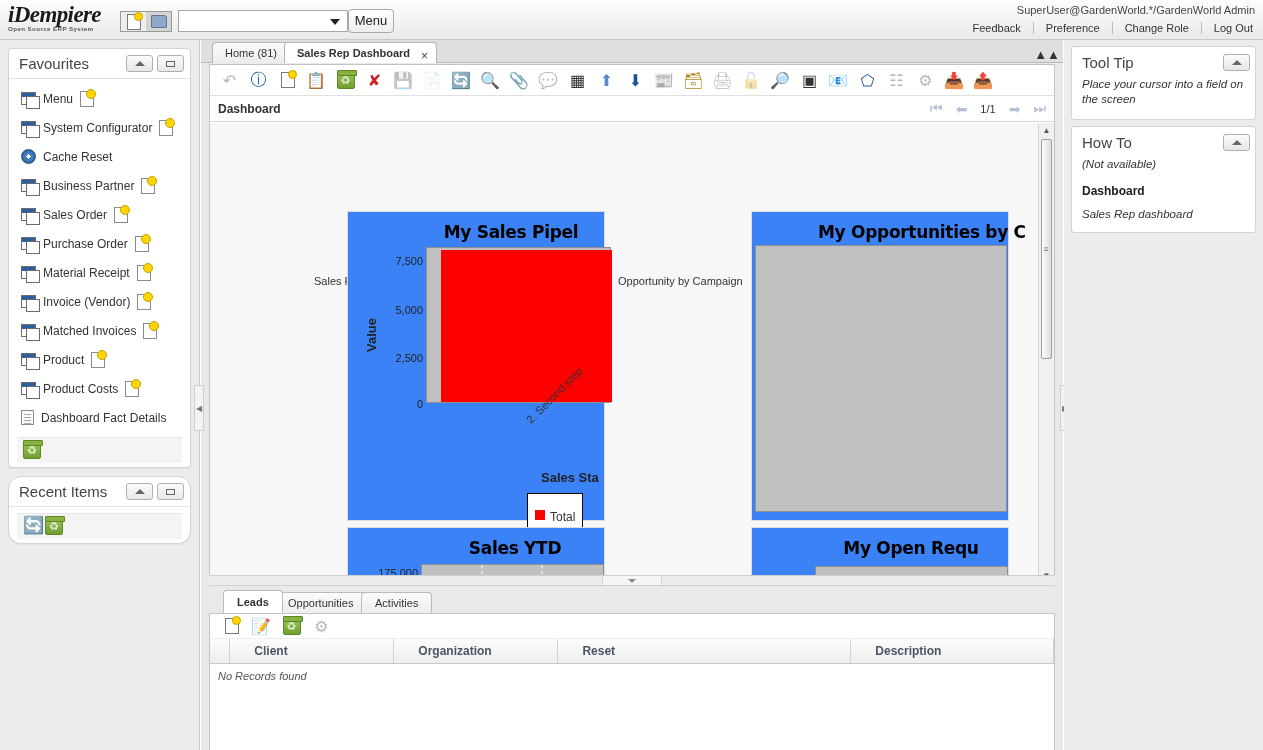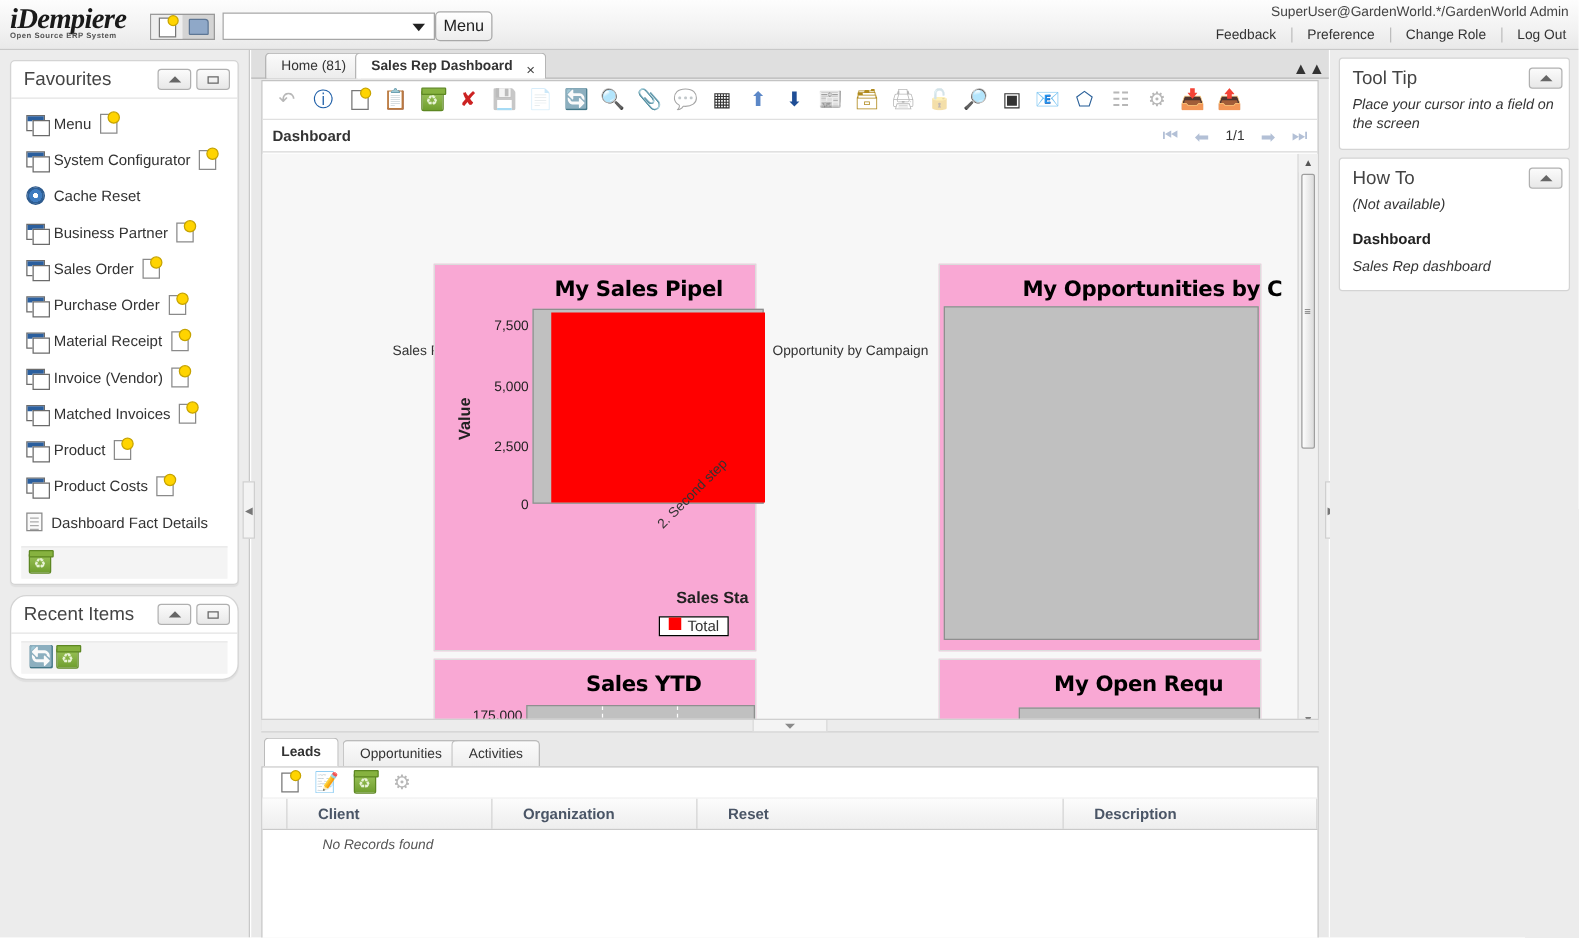--- a/index.html
+++ b/index.html
@@ -140,29 +140,29 @@
   .tb.dim { opacity:.35; }
 
   .dash-head { height:26px; border-bottom:1px solid #d8d8d8; display:flex; align-items:center; padding:0 8px; }
   .dash-title { font-size:12px; font-weight:bold; color:#333; flex:1; }
   .pager { display:flex; align-items:center; gap:13px; color:#a9b7cf; font-size:12px; }
   .pager .nav { font-size:14px; color:#b3c0d6; }
   .pager .pcount { color:#333; font-size:11px; }
 
   .dash-body { position:absolute; left:0; top:58px; right:0; bottom:0; background:#f7f7f7; overflow:hidden; }
 
-  .chart-card { position:absolute; background:#f9a8d4; border:1px solid #dcdcdc; }
+  .chart-card { position:absolute; background:#3b82f6; border:1px solid #dcdcdc; }
   .chart-title { text-align:center; font-weight:bold; font-size:17px; color:#000;
     font-family:"DejaVu Sans", sans-serif; letter-spacing:-.3px; white-space:nowrap; }
   .axis-label-y { position:absolute; font-size:13px; font-weight:bold; color:#222;
     transform:rotate(-90deg); transform-origin:left top; white-space:nowrap; }
   .tick { position:absolute; font-size:11px; color:#222; text-align:right; white-space:nowrap; }
   .plot { position:absolute; background:#c0c0c0; border:1px solid #8f8f8f; }
   .bar { position:absolute; background:#ff0000; }
-  .legend-box { position:absolute; border:1px solid #000; background:#fff; padding:0 7px;
+  .legend-box { position:absolute; border:1px solid #000; background:#fff; padding:16px 7px;
     display:flex; align-items:flex-start; gap:5px; font-size:12px; }
   .legend-swatch { width:10px;height:10px;background:#ff0000; }
   .rot-label { position:absolute; font-size:11px; color:#333; transform:rotate(-45deg);
     transform-origin:left top; white-space:nowrap; }
   .xaxis-title { position:absolute; font-size:13px; font-weight:bold; color:#222; white-space:nowrap; }
   .side-note { position:absolute; font-size:11px; color:#333; white-space:nowrap; }
 
   
   .vscroll { position:absolute; right:0; top:0; width:16px; bottom:0; background:#f0f0f0; border-left:1px solid #d5d5d5; }
   .vs-btn { height:15px; display:flex; align-items:center; justify-content:center; background:#f0f0f0; font-size:8px; color:#555; }
@@ -180,21 +180,21 @@
   .bottom { position:absolute; left:8px; top:550px; width:846px; height:196px; }
   .btabs { height:23px; position:relative; }
   .btab { position:absolute; top:2px; height:21px; padding:0 13px; line-height:20px; font-size:11px;
     background:linear-gradient(to bottom,#fbfbfb,#eeeeee); border:1px solid #bbb; border-bottom:none;
     border-radius:4px 4px 0 0; color:#333; }
   .btab.active { background:#fff; font-weight:bold; top:0; height:23px; line-height:22px; z-index:2; }
   .bpanel { position:absolute; left:0; top:23px; right:0; bottom:0; background:#fff; border:1px solid #c3c3c3; }
   .btoolbar { height:25px; display:flex; align-items:center; padding-left:8px; gap:3px; border-bottom:1px solid #eee; }
   .grid-head { display:flex; height:25px; background:linear-gradient(to bottom,#fcfcfc,#eeeeee); border-bottom:1px solid #c9c9c9;gap:16px; }
   .gcell { border-right:1px solid #d3d3d3; font-size:12px; font-weight:bold; color:#4a5566; display:flex; align-items:center; padding-left:8px; }
-  .no-records { padding:6px 8px; font-size:11px; font-style:italic; color:#555;margin-left:40px; }
+  .no-records { padding:6px 8px; font-size:11px; font-style:italic; color:#555; }
 
   .edge-handle { position:absolute; width:10px; height:46px; background:#f3f3f3; border:1px solid #cfcfcf;
     display:flex; align-items:center; justify-content:center; font-size:8px; color:#777; }
 
   .collapse-all { position:absolute; right:4px; top:4px; width:24px; height:20px;
     display:flex; align-items:center; justify-content:center; font-size:13px; color:#333; }
 
   
   .rightbar { position:absolute; left:1064px; top:40px; width:199px; height:710px; background:#ececec; }
   .rp { margin:6px 7px; background:#fff; border:1px solid #d4d4d4; border-radius:3px; }
@@ -460,21 +460,21 @@
     </div>
 
     <div class="splitter" style="left:8px; top:535px; width:846px;">
       <div class="split-handle">
           <span class="tri"></span>
         </div>
     </div>
 
     <div class="bottom">
       <div class="btabs">
-        <div class="btab active" style="left:2px;text-align:center;">Leads</div>
+        <div class="btab active" style="left:14px;text-align:center;">Leads</div>
         <div class="btab" style="left:65px;">Opportunities</div>
         <div class="btab" style="left:152px;">Activities</div>
       </div>
       <div class="bpanel">
         <div class="btoolbar">
           <div class="tb">
               <span class="pg-ico"></span>
             </div>
           <div class="tb">📝</div>
           <div class="tb">

